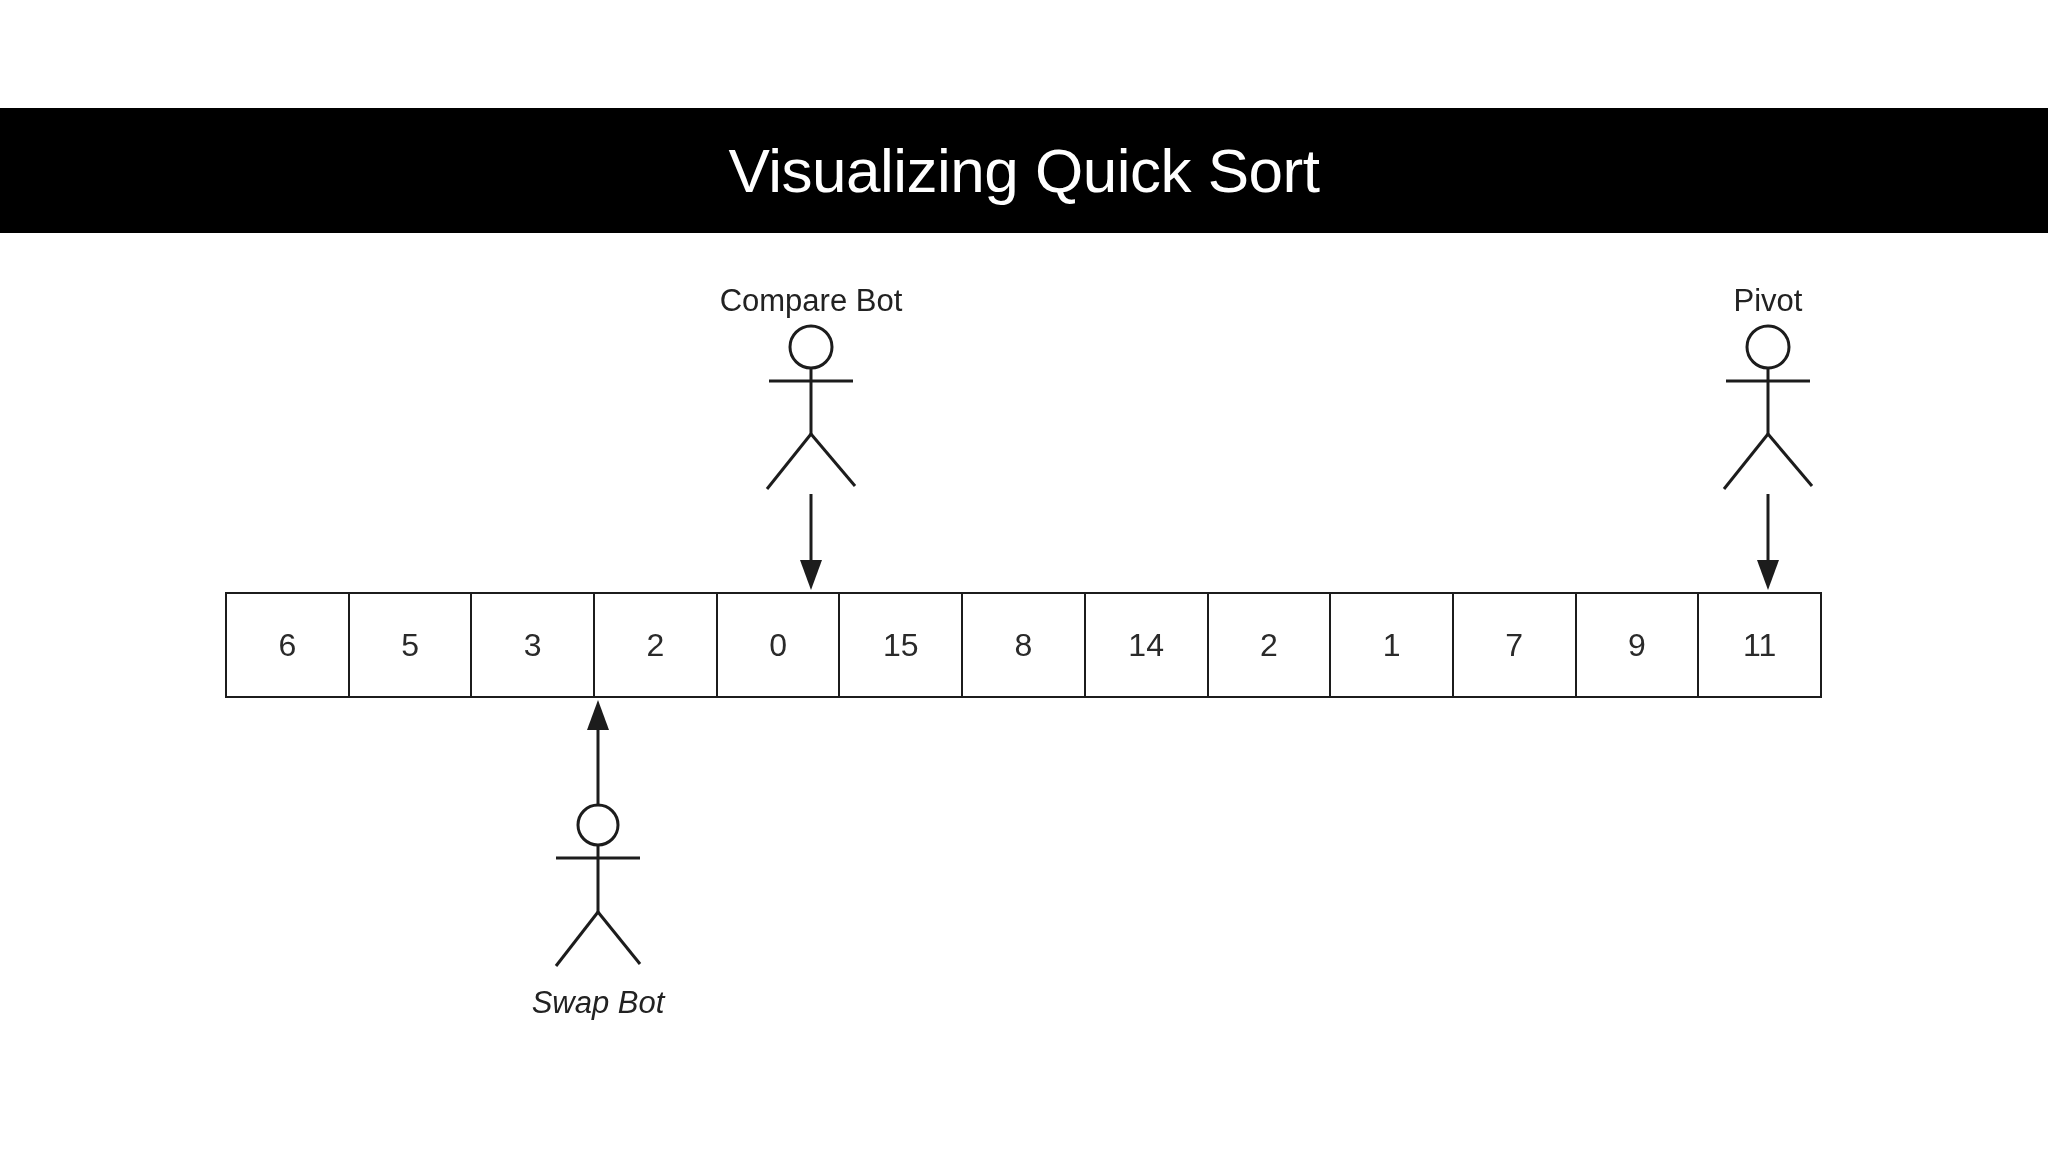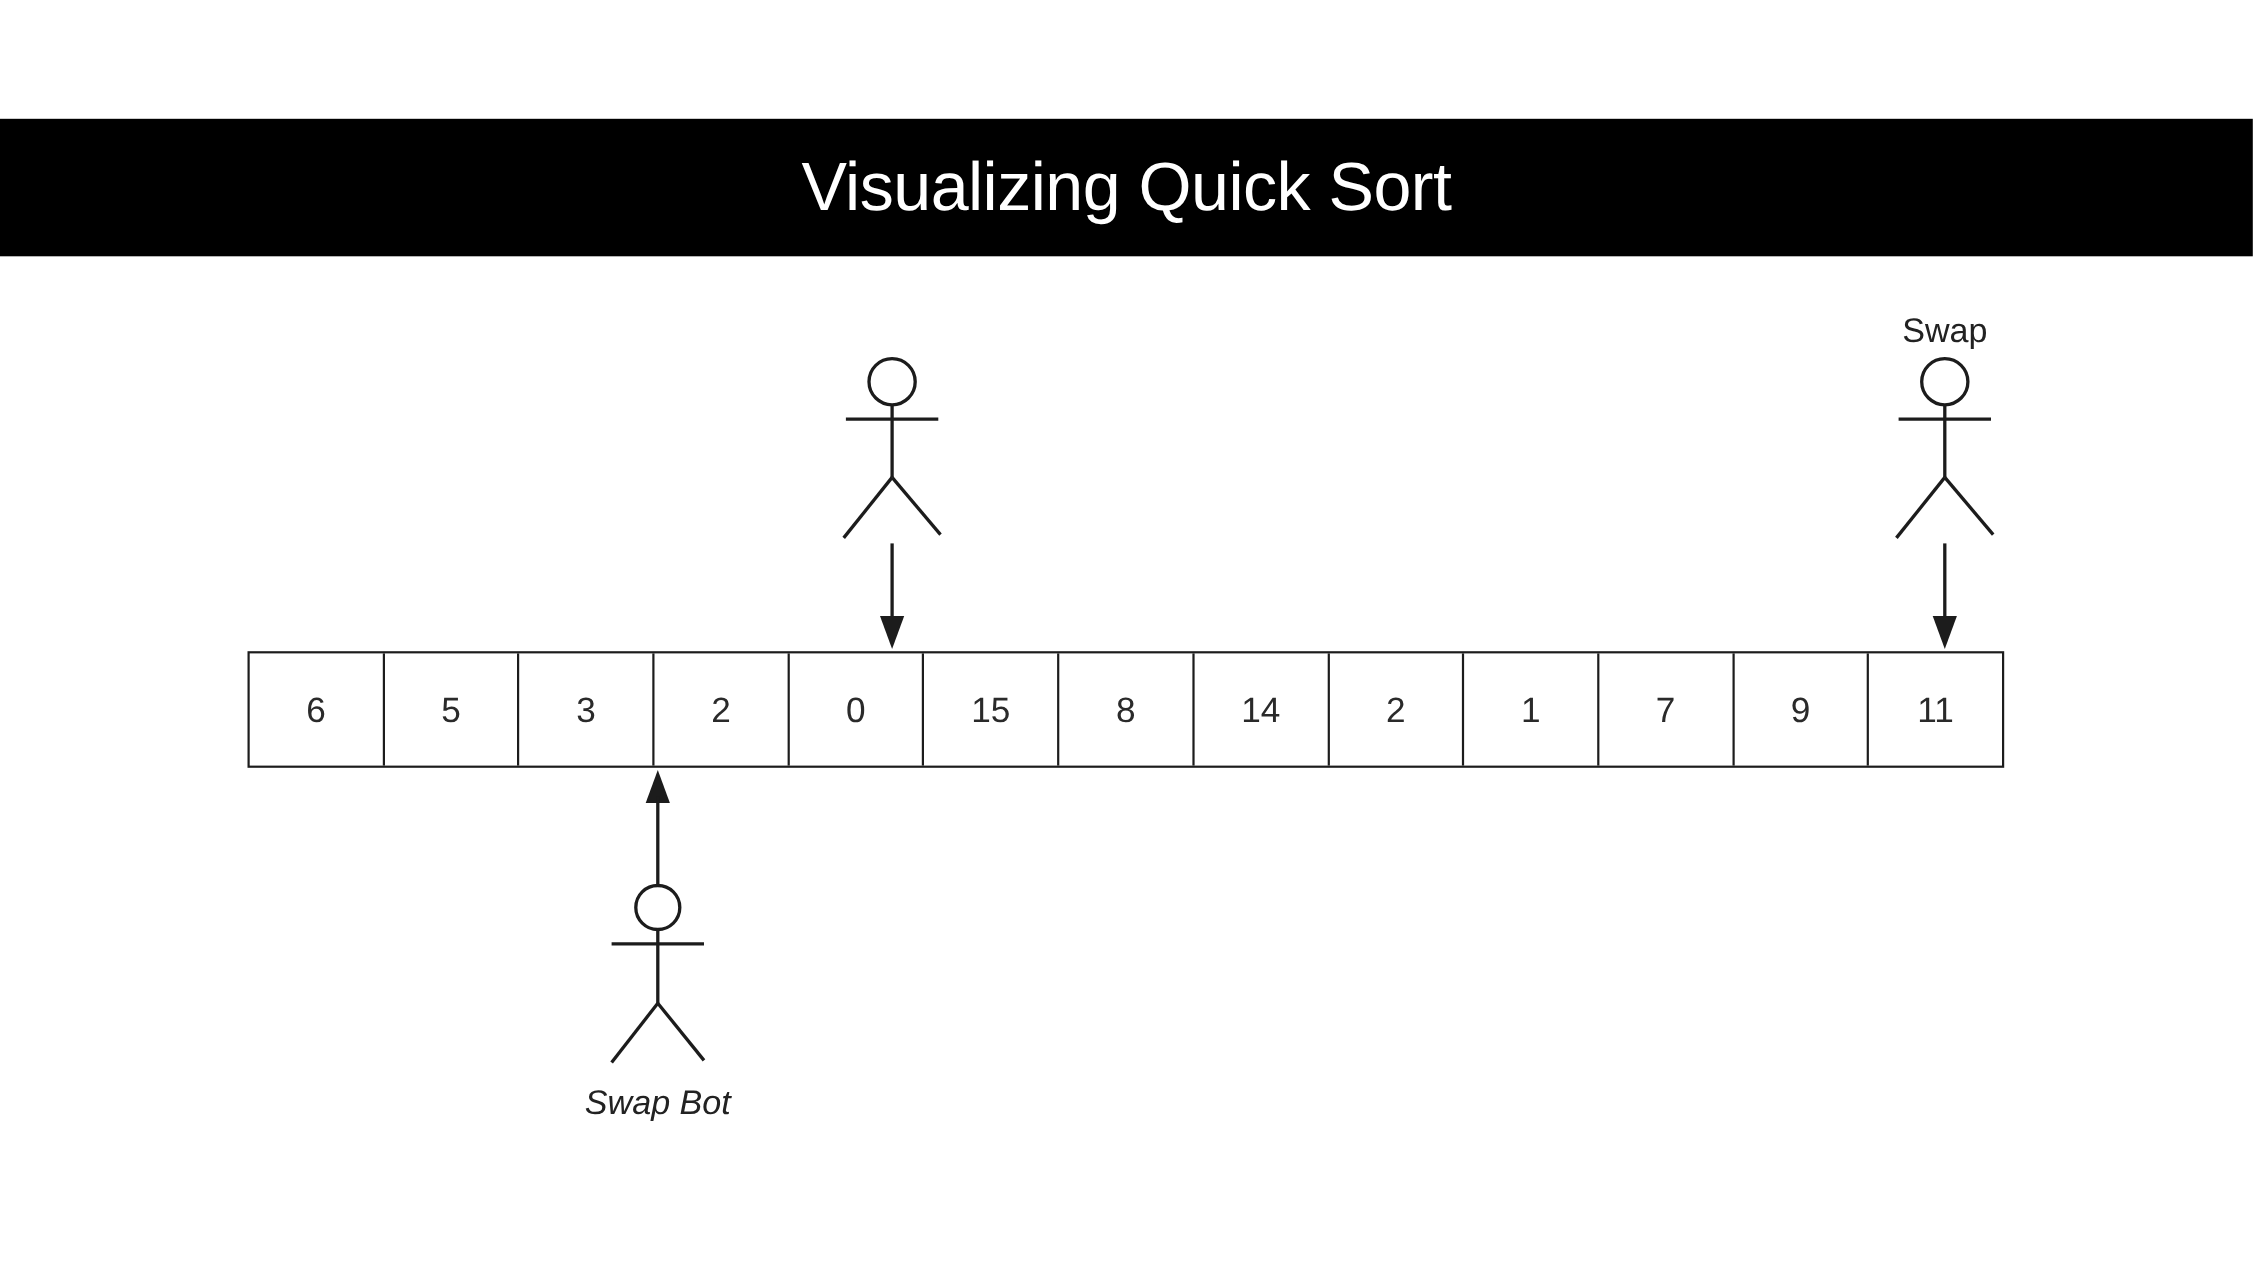--- a/index.html
+++ b/index.html
@@ -118,21 +118,22 @@
       </g>
       <g>
         <circle class="stick" cx="598" cy="825" r="20"></circle>
         <line class="stick" x1="598" y1="845" x2="598" y2="912"></line>
         <line class="stick" x1="556" y1="858" x2="640" y2="858"></line>
         <line class="stick" x1="598" y1="912" x2="556" y2="966"></line>
         <line class="stick" x1="598" y1="912" x2="640" y2="964"></line>
       </g>
     </svg>
 
-    <div class="actor-label label-pivot">Swap</div>
+    <div class="actor-label label-compare">Compare Bot</div>
+    <div class="actor-label label-pivot">Pivot</div>
     <div class="actor-label label-swap">Swap Bot</div>
 
     <div class="array">
       <div class="cell">6</div>
       <div class="cell">5</div>
       <div class="cell">3</div>
       <div class="cell">2</div>
       <div class="cell">0</div>
       <div class="cell">15</div>
       <div class="cell">8</div>

